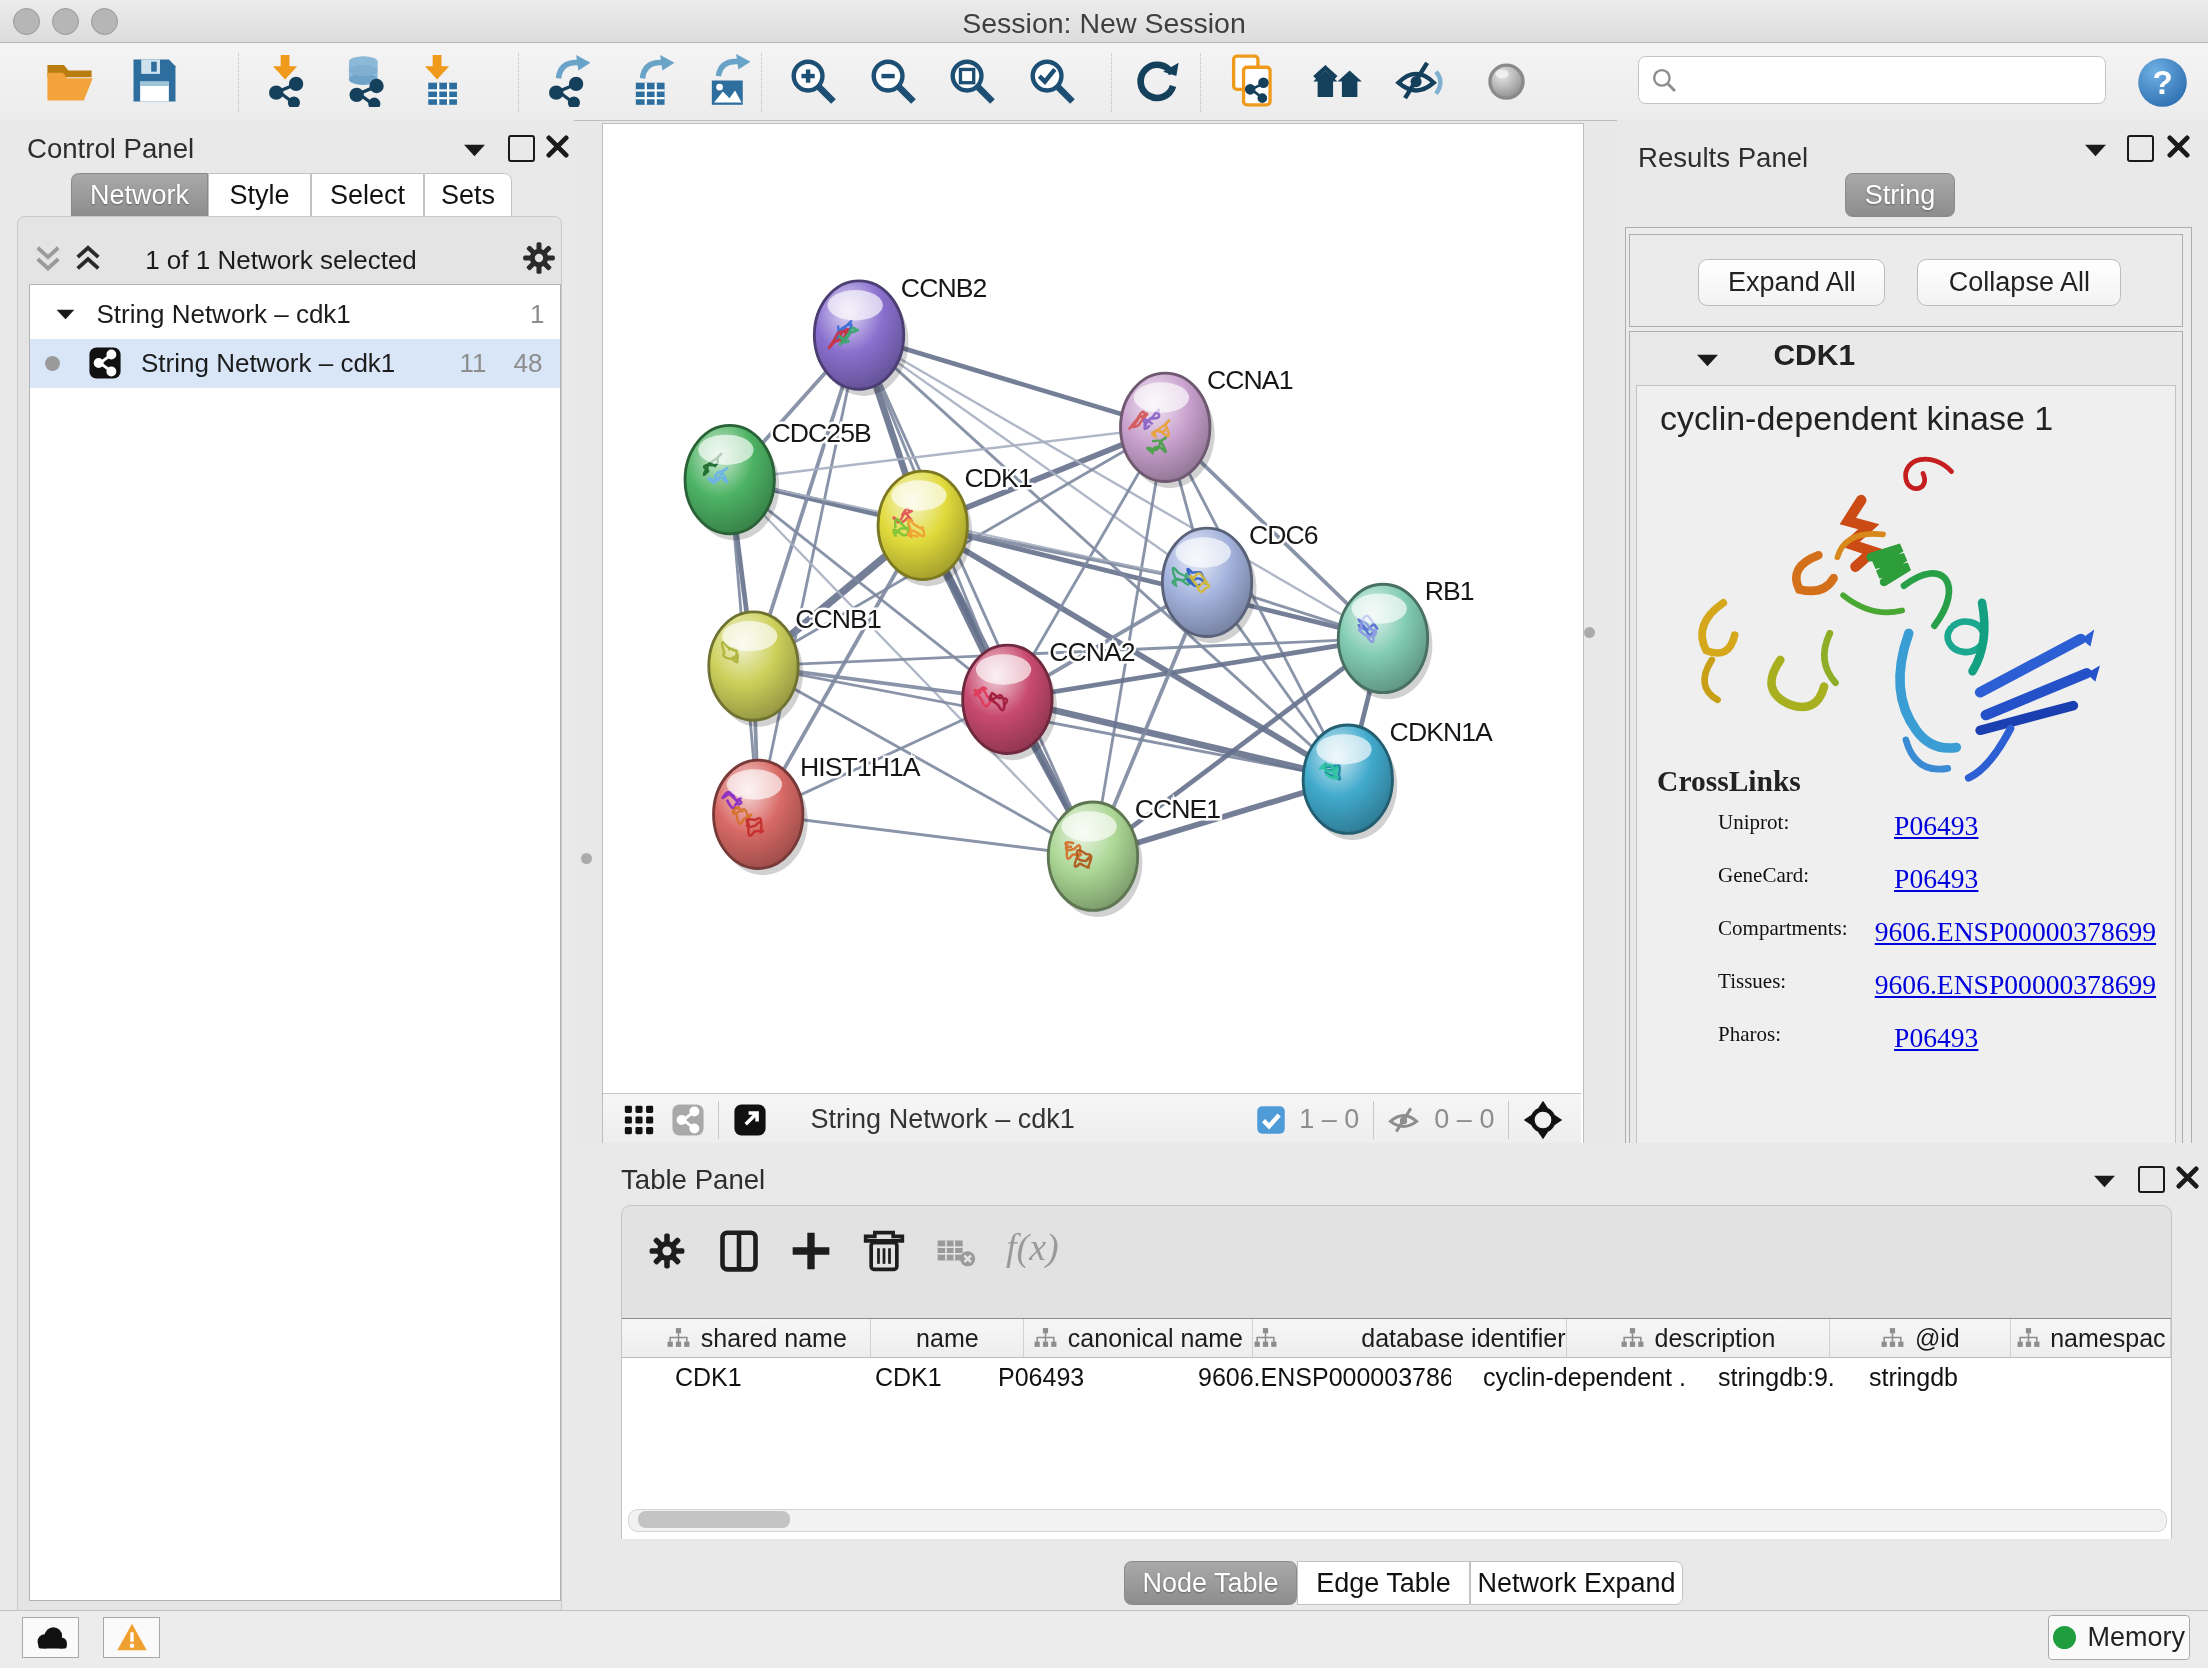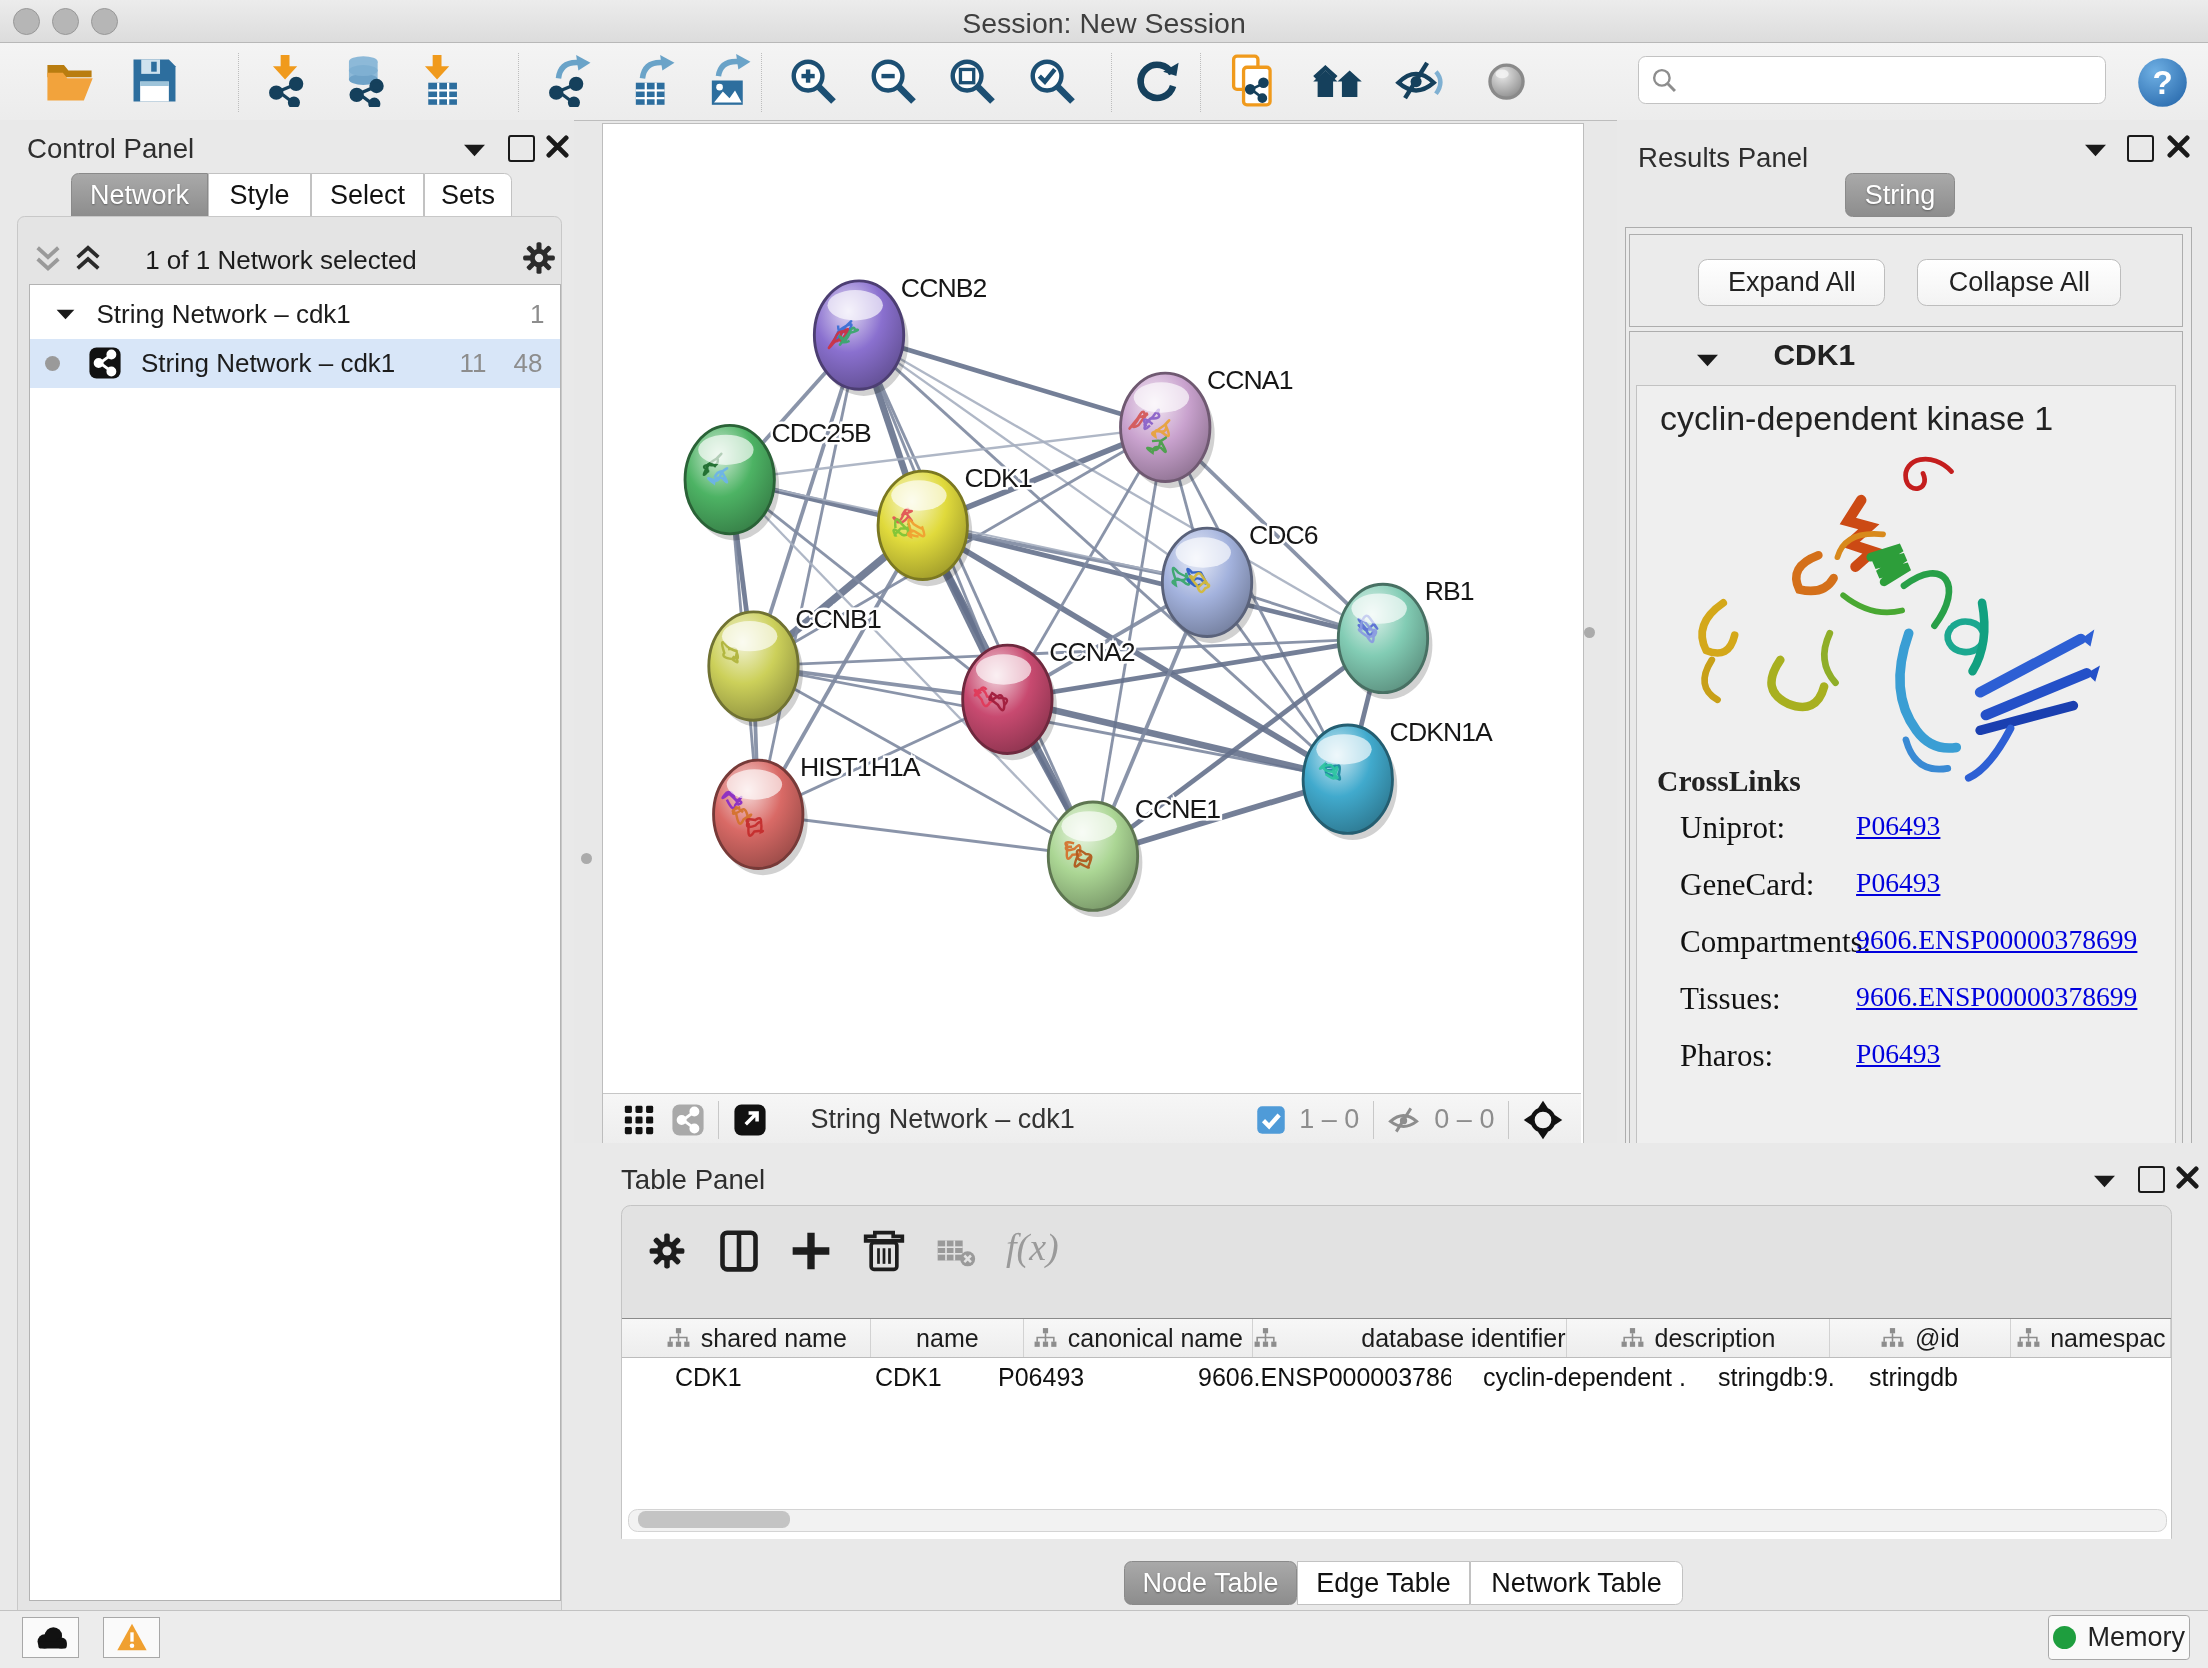--- a/index.html
+++ b/index.html
@@ -37,21 +37,21 @@
   .netwrap{left:602px;top:123px;width:980px;height:1021px;background:#fff;border:1px solid #bdbdbd;}
   .netbar{left:0px;top:969px;width:978px;height:51px;background:linear-gradient(#f6f6f6,#ededed);
           border-top:1px solid #c6c6c6;display:flex;align-items:center;font-size:27px;color:#333;}
   .nbsep{width:0;height:38px;border-left:1px solid #c8c8c8;margin:0 13.3px;}
   .gcnt{color:#8d8d8d;font-size:27px;}
   
   .rbtn{background:linear-gradient(#ffffff,#f3f3f3);border:1.9px solid #bdbdbd;border-radius:9.5px;
         font-size:27px;display:flex;align-items:center;justify-content:center;cursor:pointer;}
   .serif{font-family:"Liberation Serif",serif;}
   .xlink{color:#0000dd;text-decoration:underline;font-size:27.6px;}
-  .xlabel{font-size:31px;color:#111;}
+  .xlabel{font-size:21px;color:#111;margin-left:38px;}
   
   .thead{background:linear-gradient(#f7f7f7,#ededed);border-bottom:1.9px solid #bcbcbc;
          display:flex;align-items:center;font-size:25px;color:#1c1c1c;}
   .thcell{display:flex;align-items:center;justify-content:center;height:100%;
           border-right:1px solid #d2d2d2;box-sizing:border-box;gap:9.5px;overflow:hidden;white-space:nowrap;}
   .tdcell{font-size:25px;color:#111;overflow:hidden;white-space:nowrap;box-sizing:border-box;padding-left:32px;}
   .hscroll{background:#f2f2f2;border:1px solid #d4d4d4;border-radius:9.5px;}
   .hthumb{background:#c4c4c4;border-radius:7.6px;}
   .statusbar{left:0;top:1610px;width:2208px;height:58px;background:#ececec;border-top:1px solid #c2c2c2;}
   .sqbtn{background:#fafafa;border:1.9px solid #a8a8a8;display:flex;align-items:center;justify-content:center;}
@@ -799,21 +799,21 @@
             </div>
           </div>
         <div class="abs hscroll" style="left:5.7px;top:190px;width:1537px;height:21px">
           <div class="hthumb" style="margin-left:9.5px;width:152px;height:17px;margin-top:1px"></div>
         </div>
       </div>
     </div>
 
     <div class="abs tab sel" style="left:550px;top:418px;width:173px;border-radius:7.6px">Node Table</div>
     <div class="abs tab" style="left:723px;top:418px;width:173px">Edge Table</div>
-    <div class="abs tab" style="left:896px;top:418px;width:213px;border-radius:0 7.6px 7.6px 0">Network Table</div>
+    <div class="abs tab" style="left:896px;top:418px;width:213px;border-radius:0 7.6px 7.6px 0">Network Expand</div>
   </div>
 
   <div class="abs statusbar">
     <div class="abs sqbtn" style="left:22px;top:5.7px;width:55px;height:39px">
       <svg width="38" height="27" viewBox="0 0 48 34">
         <g fill="#111">
             <circle cx="16" cy="22" r="9"></circle>
             <circle cx="27" cy="15" r="11"></circle>
             <circle cx="37" cy="24" r="7"></circle>
             <rect x="8" y="22" width="36" height="9" rx="4"></rect>

